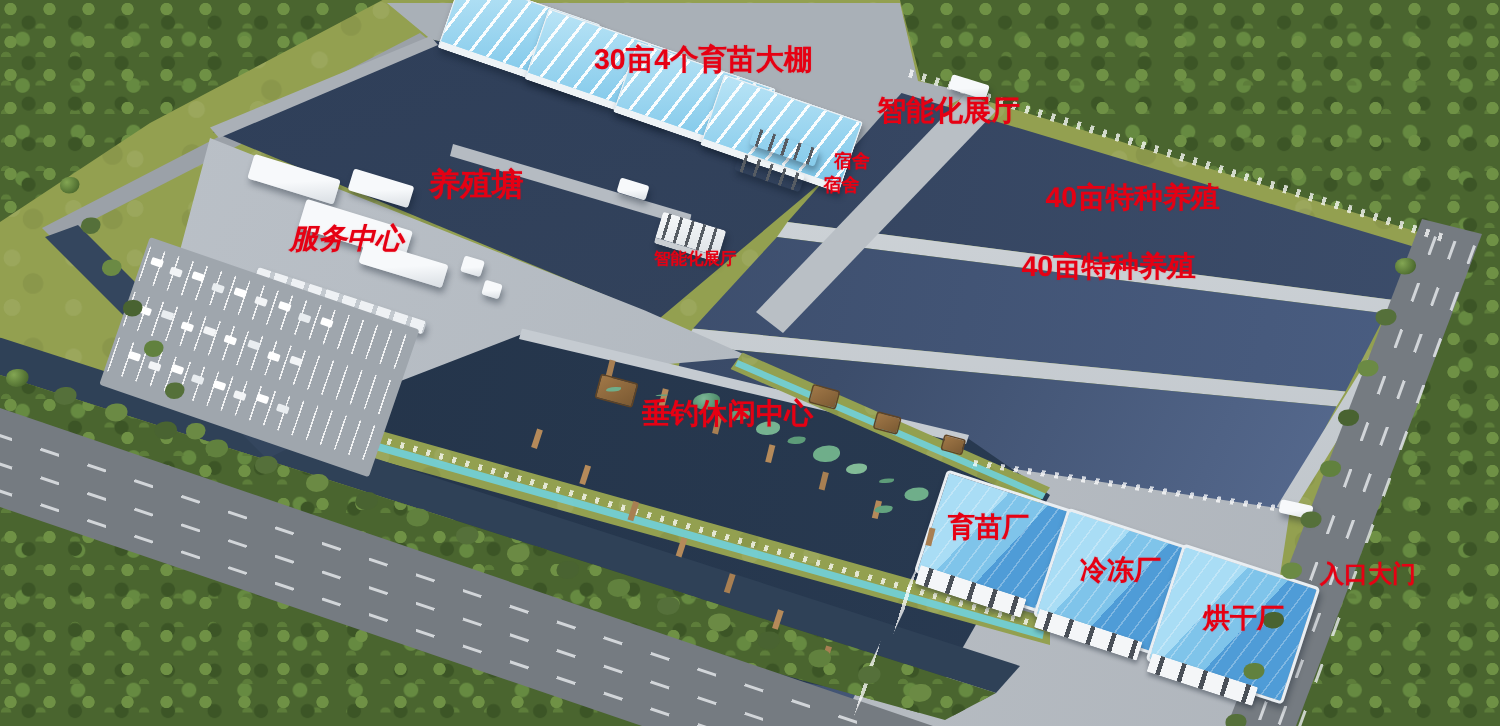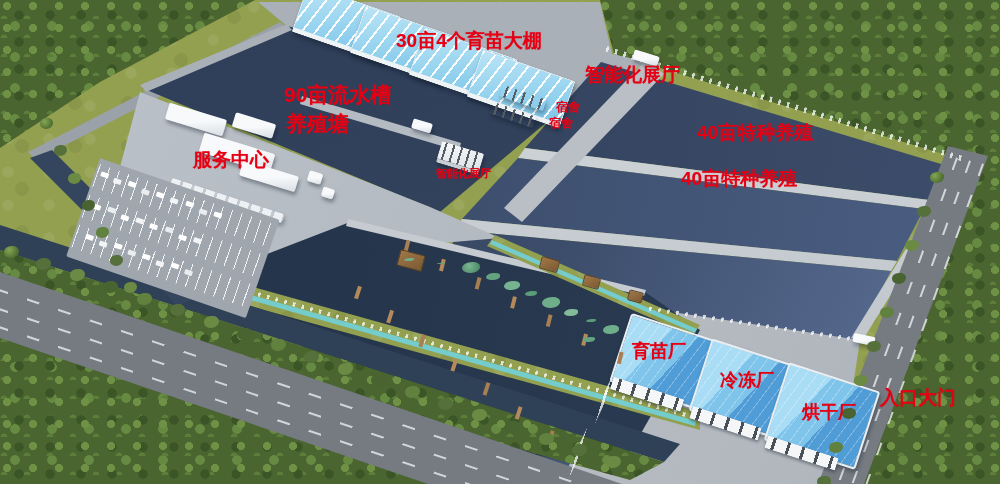--- a/index.html
+++ b/index.html
@@ -162,25 +162,25 @@
 
   <div class="tree" style="left:4px;top:246px;width:15px;height:12px;
        box-shadow:32px 12px #55703a,66px 23px #6b8a44,99px 35px #496331,133px 47px #61813e,166px 58px #55703a,200px 70px #6b8a44,233px 82px #496331,267px 93px #61813e,300px 105px #55703a,334px 117px #6b8a44,367px 128px #496331,401px 140px #61813e,434px 152px #55703a,468px 163px #6b8a44,501px 175px #496331,535px 187px #61813e,568px 198px #55703a,602px 210px #6b8a44;"></div>
   <div class="tree" style="left:930px;top:172px;width:14px;height:11px;
        box-shadow:-13px 34px #55703a,-25px 68px #6b8a44,-38px 101px #496331,-50px 135px #61813e,-63px 169px #55703a,-76px 203px #6b8a44,-88px 236px #496331,-101px 270px #61813e,-113px 304px #55703a;"></div>
   <div class="tree" style="left:40px;top:118px;width:13px;height:11px;
        box-shadow:14px 27px #55703a,28px 55px #6b8a44,42px 82px #496331,56px 109px #61813e,70px 137px #55703a,84px 164px #6b8a44;"></div>
 
   <div class="label" style="left:396px;top:31px;font-size:19px;">30亩4个育苗大棚</div>
   <div class="label" style="left:585px;top:65px;font-size:19px;">智能化展厅</div>
-  <div class="label" style="left:284px;top:84px;font-size:21px;">90亩流水槽</div>
   <div class="label" style="left:286px;top:113px;font-size:21px;">养殖塘</div>
-  <div class="label" style="left:193px;top:150px;font-size:19px;">服务中心</div>
+  <div class="label" style="left:193px;top:150px;font-size:19px;font-style:italic;">服务中心</div>
   <div class="label" style="left:556px;top:101px;font-size:12px;">宿舍</div>
   <div class="label" style="left:549px;top:117px;font-size:12px;">宿舍</div>
   <div class="label" style="left:436px;top:168px;font-size:11px;">智能化展厅</div>
   <div class="label" style="left:697px;top:123px;font-size:19px;">40亩特种养殖</div>
   <div class="label" style="left:681px;top:169px;font-size:19px;">40亩特种养殖</div>
+  <div class="label" style="left:428px;top:267px;font-size:19px;">垂钓休闲中心</div>
   <div class="label" style="left:632px;top:342px;font-size:18px;text-align:right;">育苗厂</div>
   <div class="label" style="left:720px;top:371px;font-size:18px;">冷冻厂</div>
   <div class="label" style="left:802px;top:403px;font-size:18px;">烘干厂</div>
-  <div class="label" style="left:880px;top:388px;font-size:19px;">入口大门</div>
+  <div class="label" style="left:880px;top:376px;font-size:16px;">入口大门</div>
 </div>
 
 </body></html>

